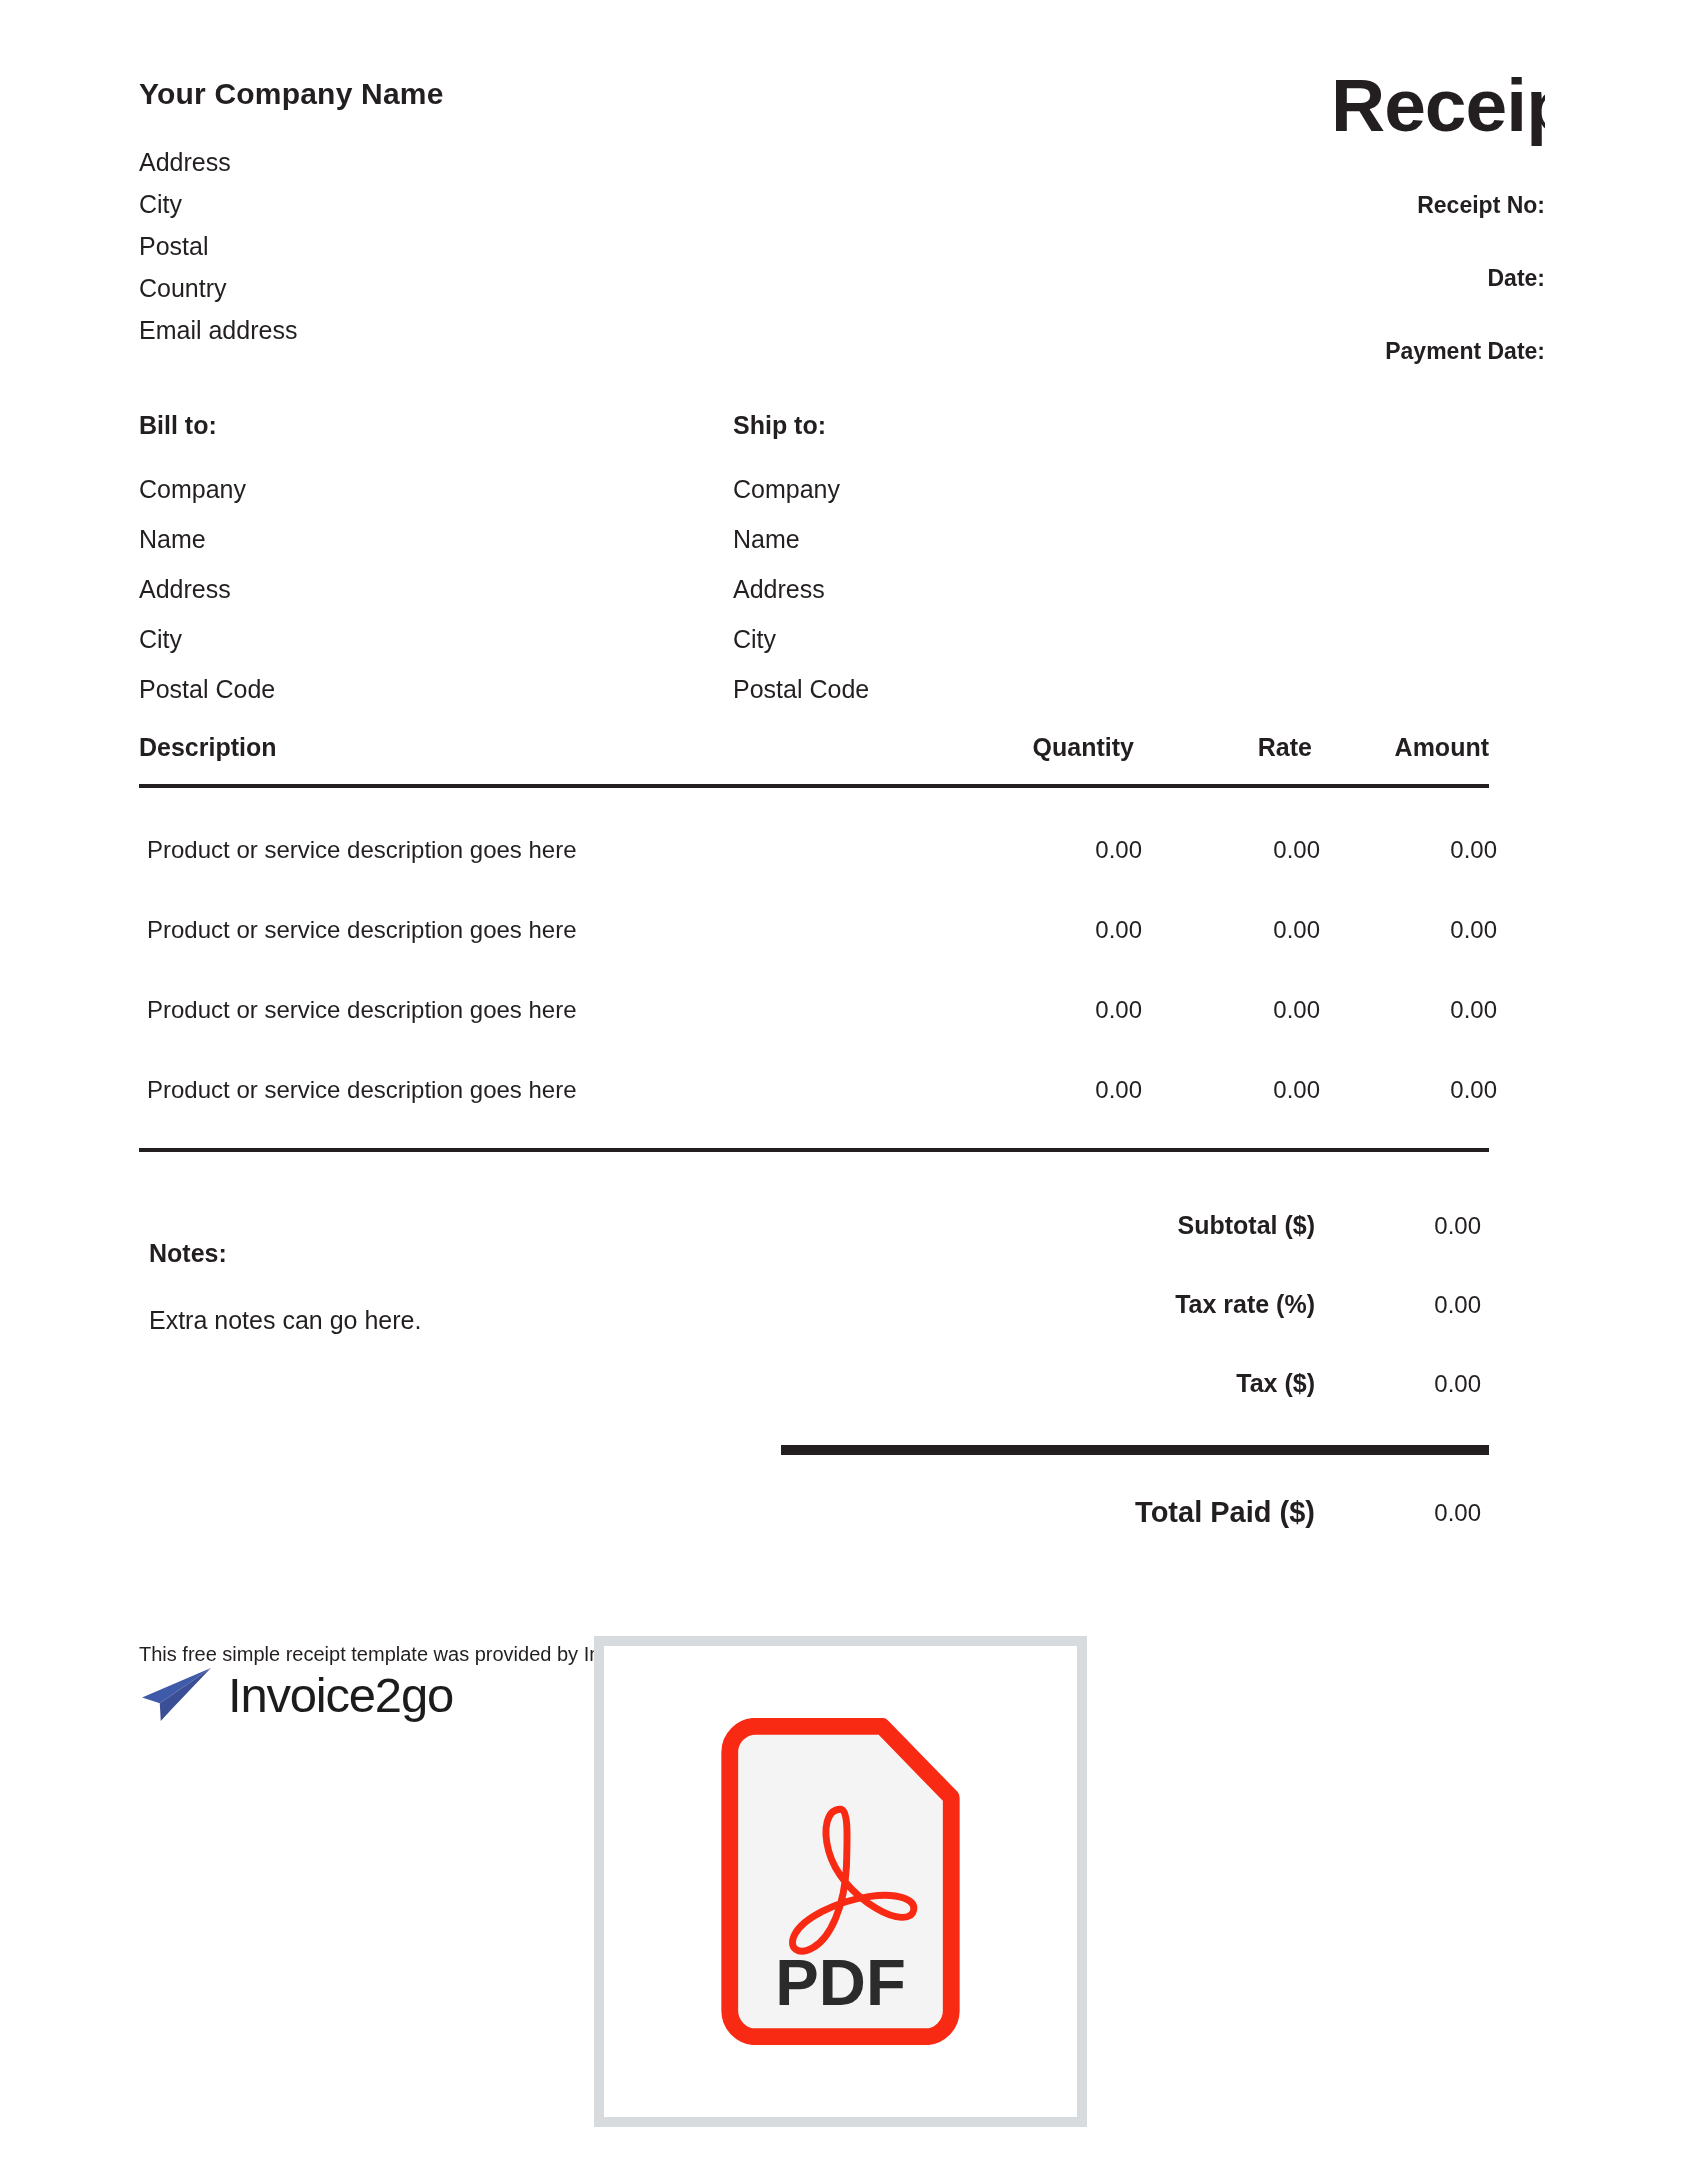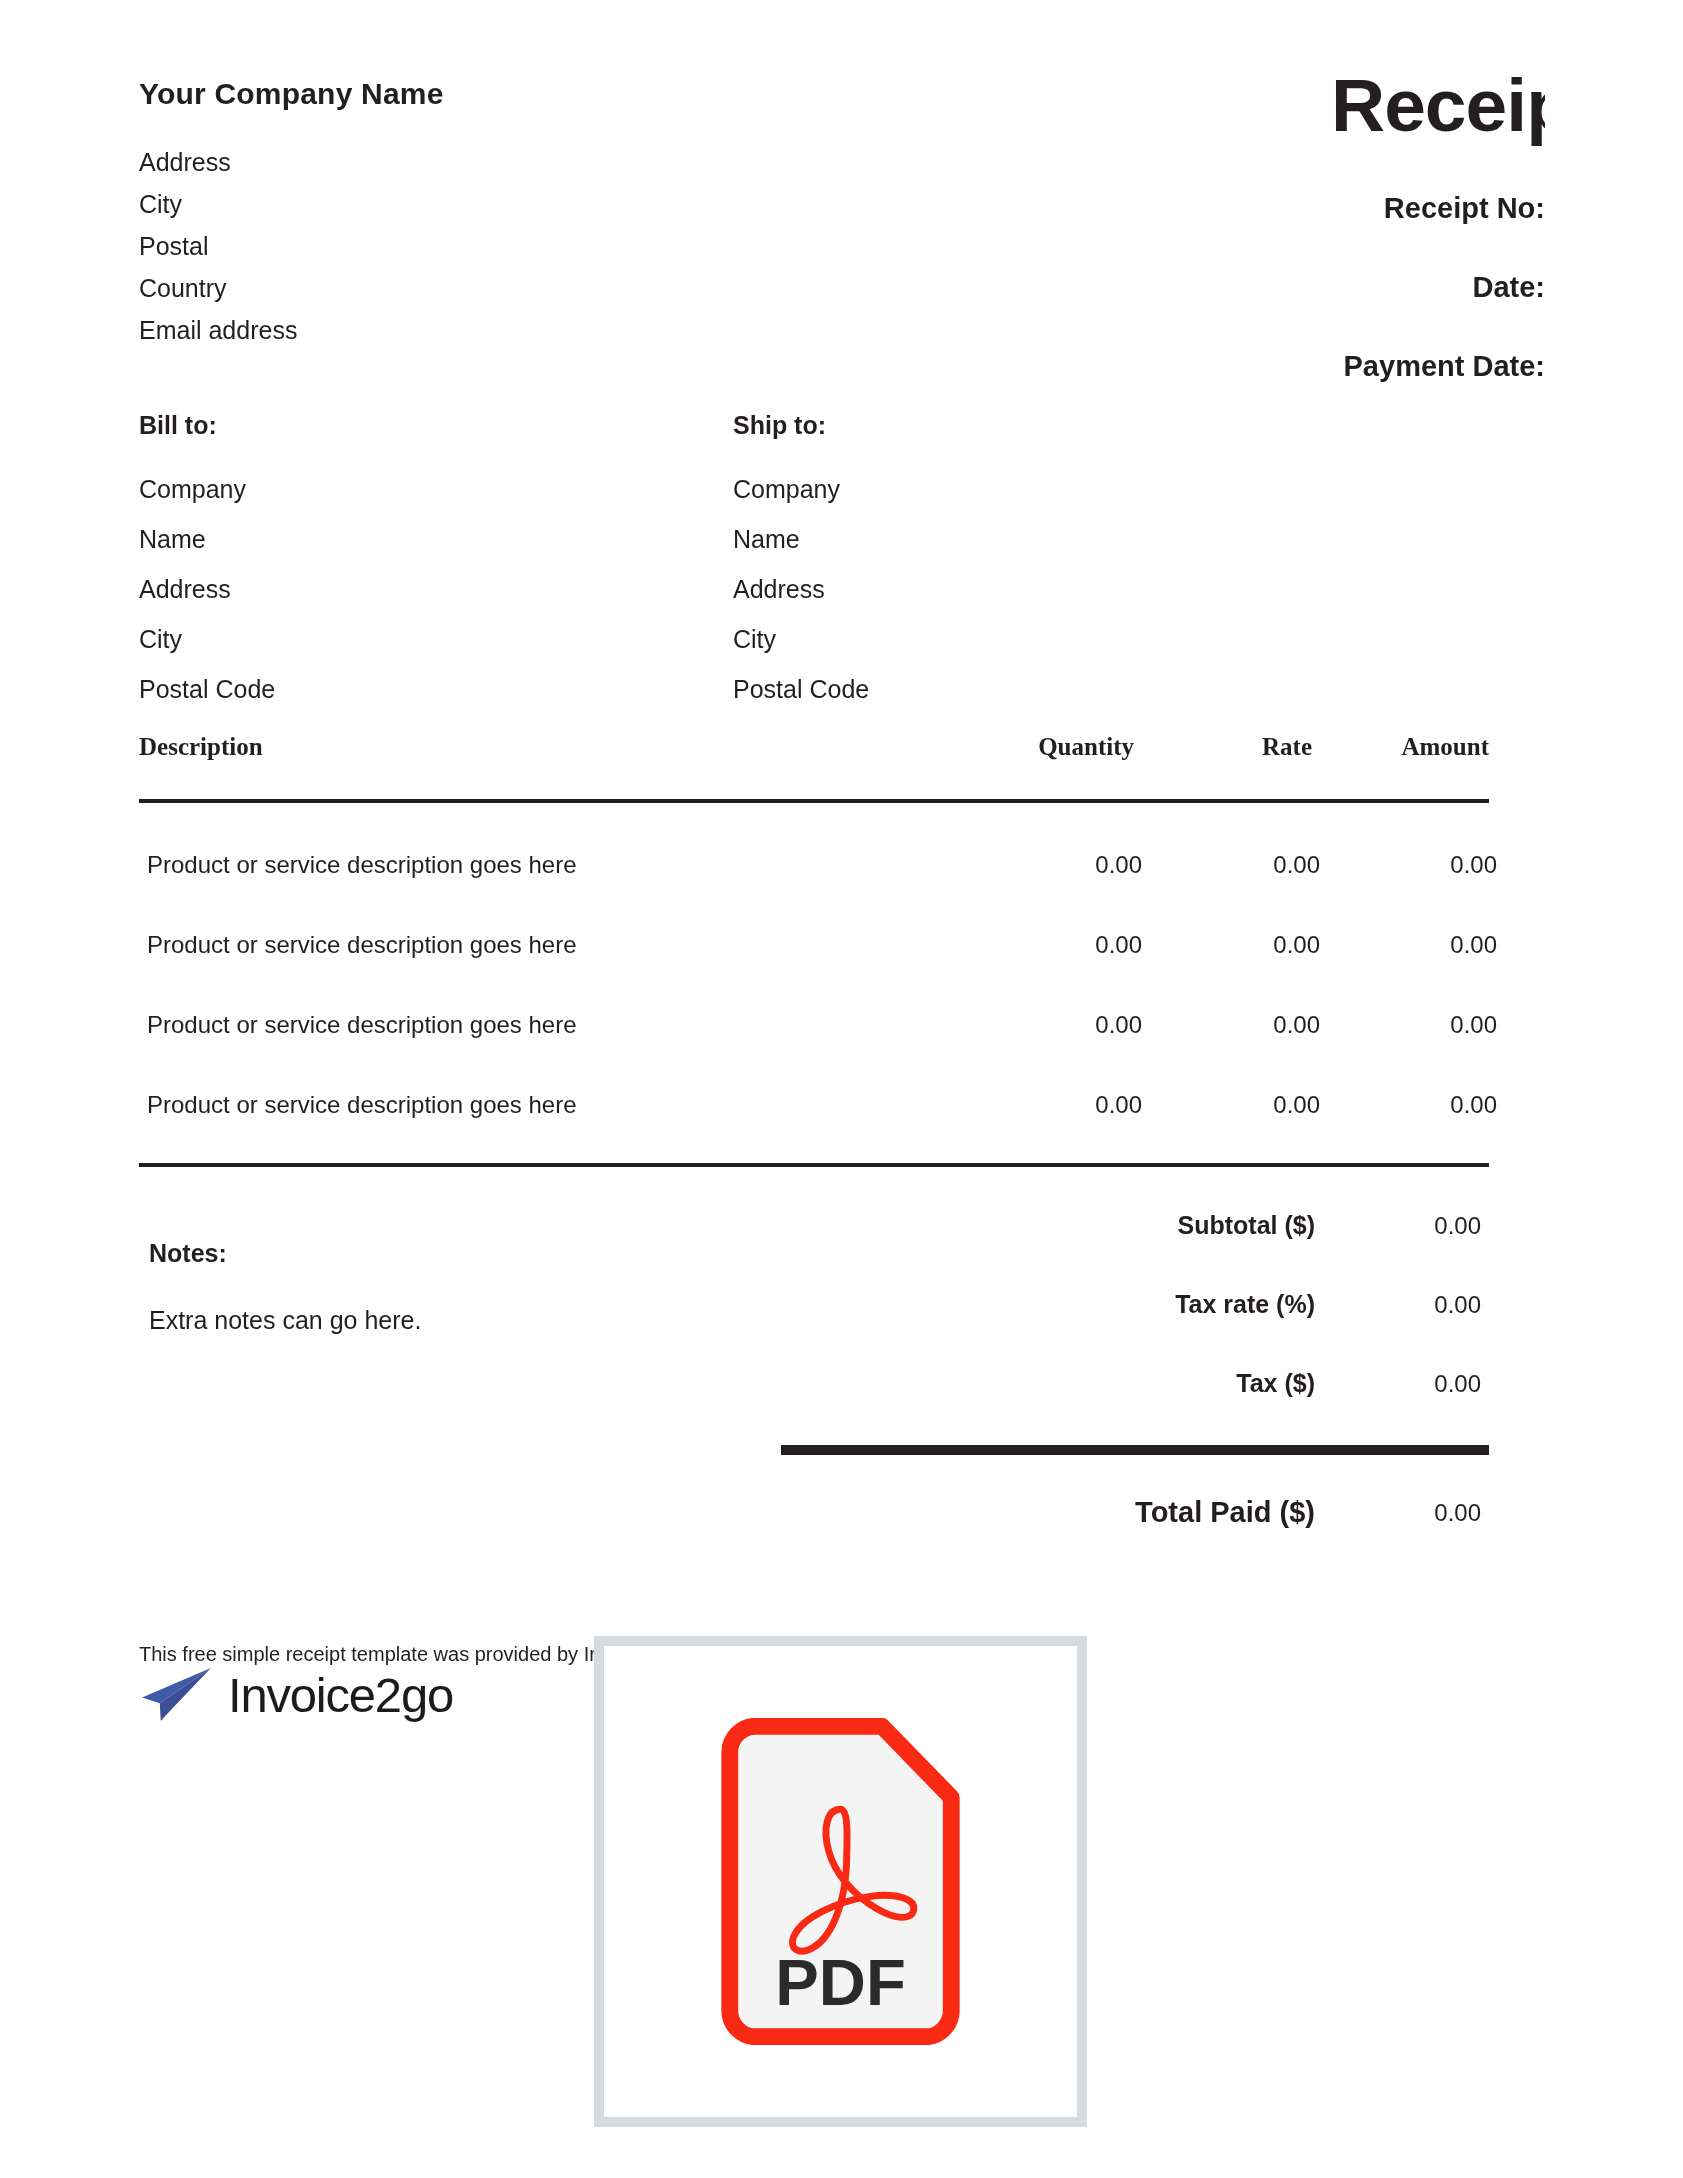--- a/index.html
+++ b/index.html
@@ -52,21 +52,21 @@
     box-sizing: border-box;
   }
   .receipt-title {
     font-size: 75px;
     font-weight: bold;
     letter-spacing: -1px;
     line-height: 81px;
     margin: -12px 0 0 -6px;
   }
   .meta-line {
-    font-size: 29px;
+    font-size: 23px;
     font-weight: bold;
     margin-top: 46px;
   }
 
   
   .parties {
     position: absolute;
     left: 139px;
     top: 411px;
     width: 1188px;
@@ -88,22 +88,21 @@
     position: absolute;
     left: 139px;
     top: 733px;
     width: 1350px;
   }
   .thead {
     display: flex;
     align-items: flex-start;
     font-size: 25px;
     font-weight: bold;
-    padding-bottom: 38px;
-    font-family: Liberation Serif, serif;
+    padding-bottom: 22px;
   }
   .rule-thick {
     border-bottom: 4px solid #231f20;
     width: 100%;
   }
   .c-desc { flex: 0 0 782px; }
   .c-qty  { flex: 0 0 213px; text-align: right; }
   .c-rate { flex: 0 0 178px; text-align: right; }
   .c-amt  { flex: 0 0 177px; text-align: right; }
 

